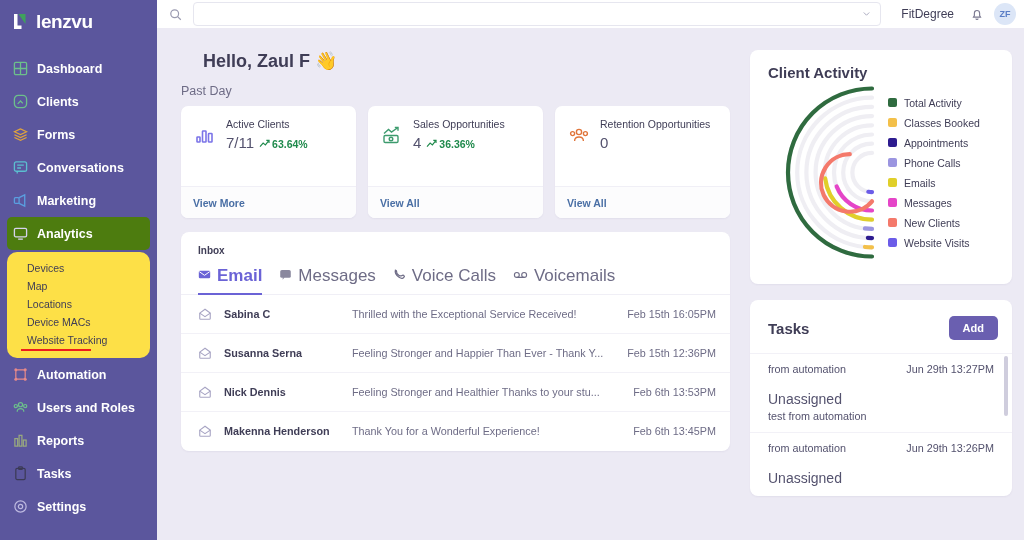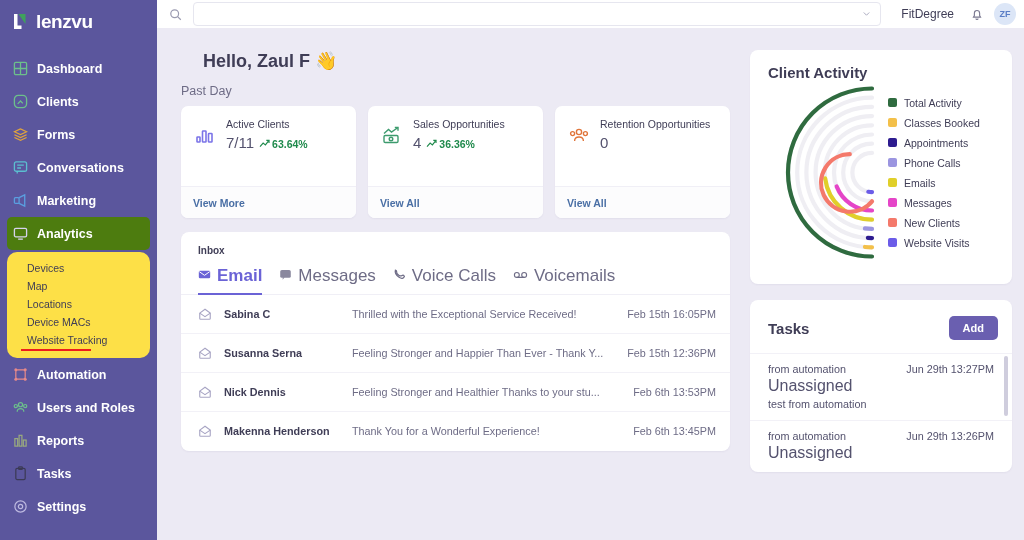--- a/index.html
+++ b/index.html
@@ -144,21 +144,21 @@
   .tasks-title { font-size: 15px; font-weight: 700; color: #3f3d56; }
   .add-btn {
     margin-left: auto; background: #6a5fb0; color: #fff;
     font-size: 11px; font-weight: 700; border: none; border-radius: 5px;
     padding: 6px 14px; cursor: pointer; font-family: inherit;
   }
   .task-row { padding: 9px 18px 10px 18px; border-top: 1px solid #f2f1f7; cursor: pointer; }
   .task-line { display: flex; }
   .task-name { font-size: 10.8px; color: #54526e; font-weight: 400; }
   .task-date { margin-left: auto; font-size: 10.8px; color: #54526e; white-space: nowrap; }
-  .task-assignee { font-size: 16px; color: #54526e; margin-top: 2px; }
+  .task-assignee { font-size: 14px; color: #54526e; margin-top: 16px; }
   .task-desc { font-size: 10.8px; color: #54526e; margin-top: 3px; }
   .task-scroll {
     position: absolute; right: 4px; top: 56px; width: 4px; height: 60px;
     background: #cfcddd; border-radius: 2px; cursor: pointer;
   }
 </style>
 </head>
 <body>
 
 <div class="app">

